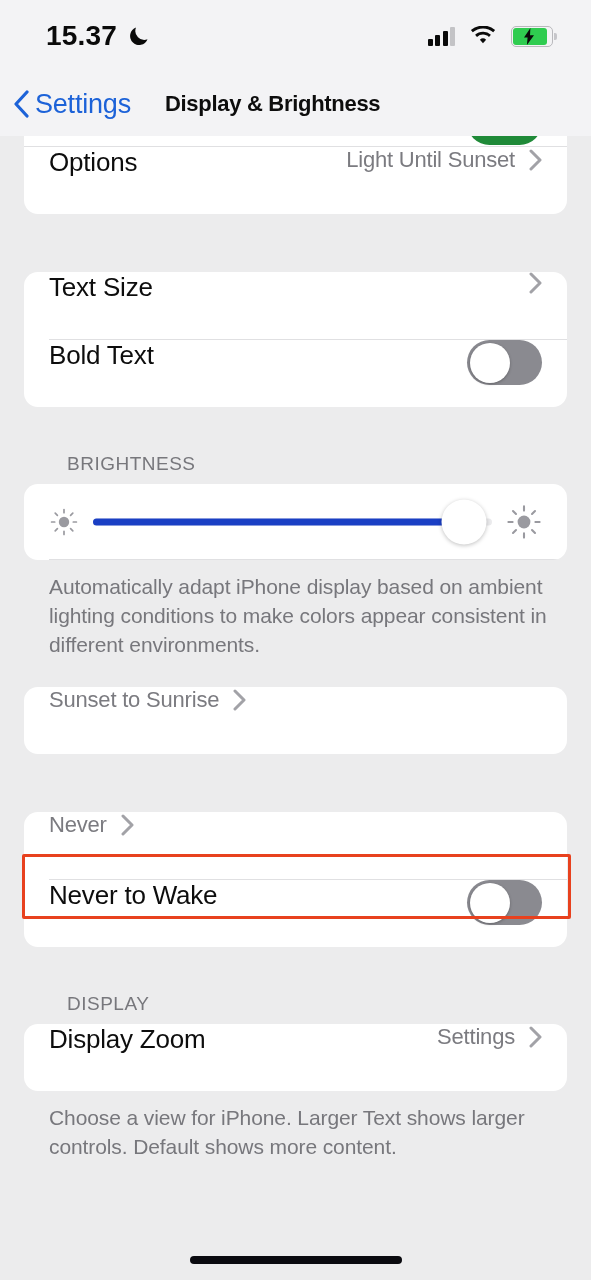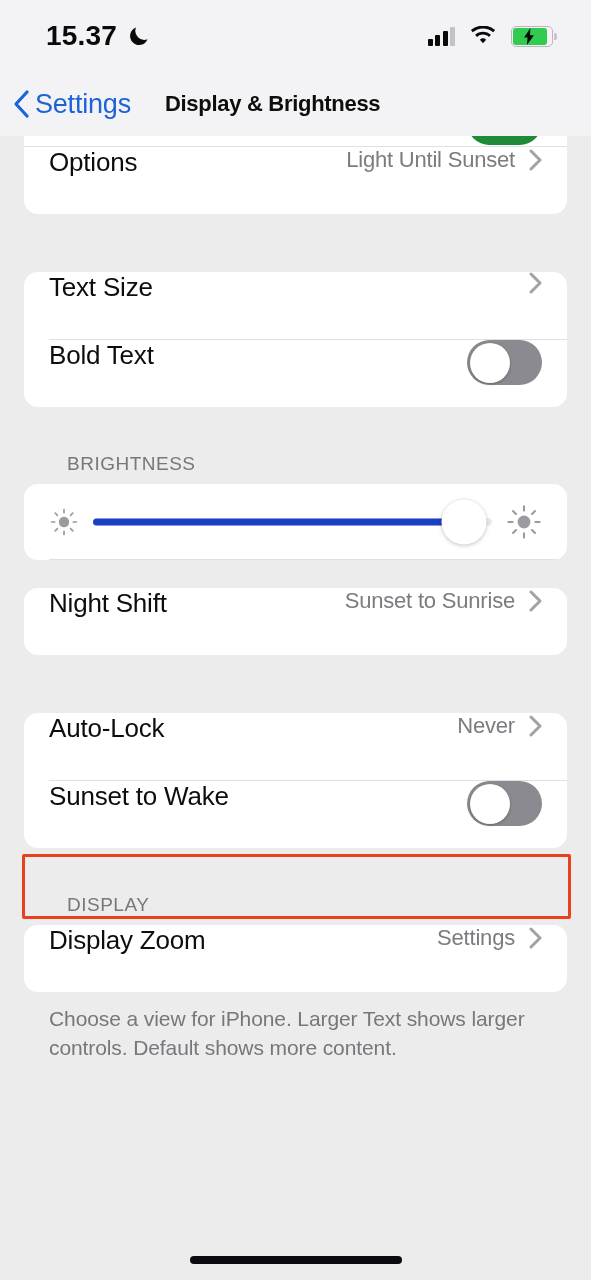--- a/index.html
+++ b/index.html
@@ -282,54 +282,53 @@
             <circle cx="18" cy="18" r="6.4" fill="#9a9aa0"></circle>
             <g stroke="#9a9aa0" stroke-width="2.1" stroke-linecap="round">
               <path d="M18 2.4v4.2M18 29.4v4.2M2.4 18h4.2M29.4 18h4.2"></path>
               <path d="M7 7l3 3M26 26l3 3M29 7l-3 3M10 26l-3 3"></path>
             </g>
           </svg>
         </span>
       </div>
       <div class="sep"></div>
     </div>
+    <div class="footer-text">Automatically adapt iPhone display based on ambient lighting conditions to make colors appear consistent in different environments.</div>
 
     <div class="gap-sm"></div>
 
     <div class="card">
       <div class="row">
-        <span class="row-label">Night Shift</span>
         <span class="row-right">
           <span class="row-value">Sunset to Sunrise</span>
           <span class="chevron">
             <svg viewBox="0 0 13 22" width="13" height="22">
               <path d="M2 2l9 9-9 9" stroke="#a2a2a7" stroke-width="3" fill="none" stroke-linecap="round" stroke-linejoin="round"></path>
             </svg>
           </span>
         </span>
       </div>
     </div>
 
     <div class="gap-lg"></div>
 
     <div class="card">
       <div class="row">
-        <span class="row-label">Auto-Lock</span>
         <span class="row-right">
           <span class="row-value">Never</span>
           <span class="chevron">
             <svg viewBox="0 0 13 22" width="13" height="22">
               <path d="M2 2l9 9-9 9" stroke="#a2a2a7" stroke-width="3" fill="none" stroke-linecap="round" stroke-linejoin="round"></path>
             </svg>
           </span>
         </span>
       </div>
       <div class="sep"></div>
       <div class="row">
-        <span class="row-label">Sunset to Wake</span>
+        <span class="row-label">Never to Wake</span>
         <span class="toggle off">
           <span class="knob"></span>
         </span>
       </div>
     </div>
 
     <div class="gap-md"></div>
 
     <div class="section-header">DISPLAY</div>
     <div class="card">

